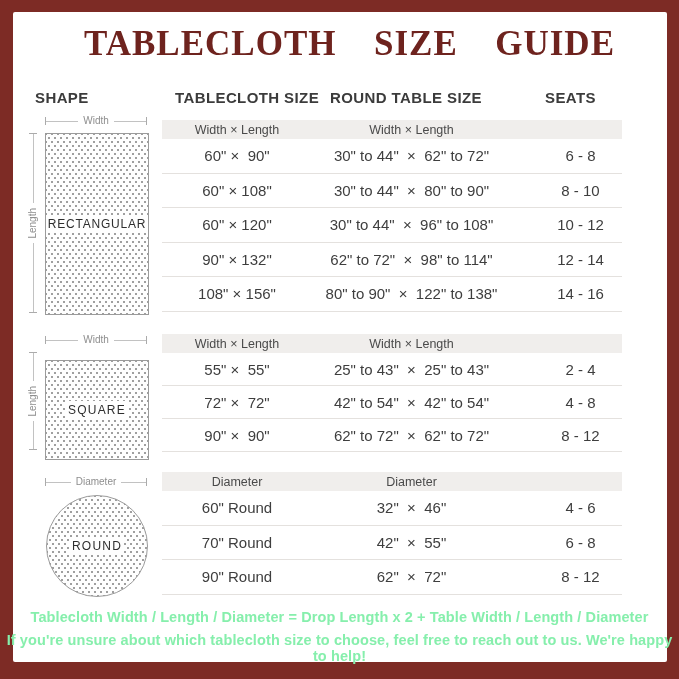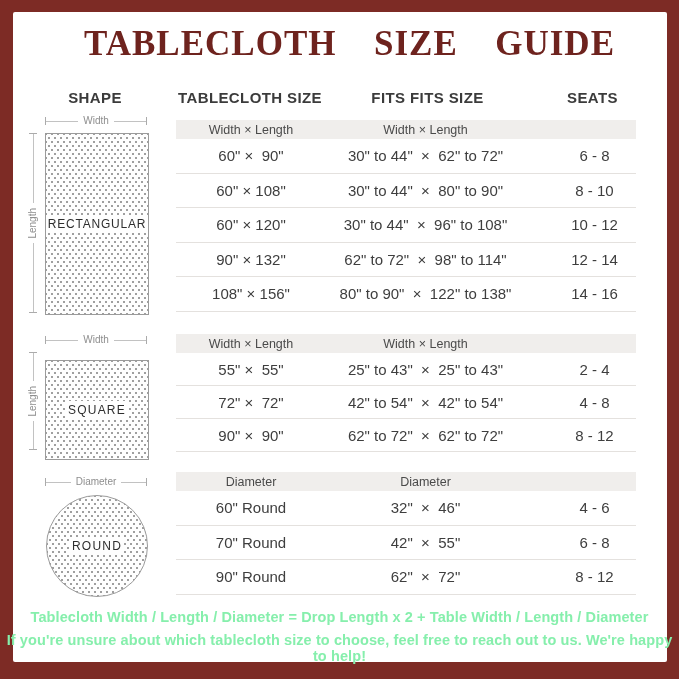--- a/index.html
+++ b/index.html
@@ -18,28 +18,28 @@
     position:absolute;left:0;right:0;top:24px;
     text-align:center;
     font-family:"Liberation Serif",serif;
     font-size:35px;font-weight:bold;color:#6e231e;
     letter-spacing:1px;word-spacing:9px;white-space:pre;padding-left:20px;
   }
   
   .colhead{
     position:absolute;top:89px;height:18px;
     font-size:15px;font-weight:bold;color:#3b3b3b;
-    text-align:center;letter-spacing:.4px;
+    letter-spacing:.4px;
   }
   .ch-shape{left:35px;width:120px;}
   .ch-size{left:175px;width:150px;}
   .ch-fits{left:330px;width:195px;}
   .ch-seats{left:545px;width:95px;}
   
-  .sec{position:absolute;left:176px;width:460px;}
+  .sec{position:absolute;left:162px;width:460px;}
   .sec-1{top:120px;}
   .sec-2{top:334px;}
   .sec-3{top:472px;}
   .subhead{
     display:flex;align-items:center;height:19px;
     background:#f0eeec;font-size:12.5px;color:#4a4a4a;white-space:pre;
   }
   .row{
     display:flex;align-items:center;
     border-bottom:1px solid #e4e1de;
@@ -95,21 +95,21 @@
 </style>
 </head>
 <body>
 
 <div class="sheet"></div>
 
 <div class="title">TABLECLOTH  SIZE  GUIDE</div>
 
 <div class="colhead ch-shape">SHAPE</div>
 <div class="colhead ch-size">TABLECLOTH SIZE</div>
-<div class="colhead ch-fits">FITS FITS SIZE</div>
+<div class="colhead ch-fits">ROUND TABLE SIZE</div>
 <div class="colhead ch-seats">SEATS</div>
 
 <div class="dim-h dim-w1">
   <span class="t"></span>
     <span class="l"></span>
   <span class="lab">Width</span>
   <span class="l"></span>
     <span class="t"></span>
 </div>
 <div class="dim-v dim-l1">

